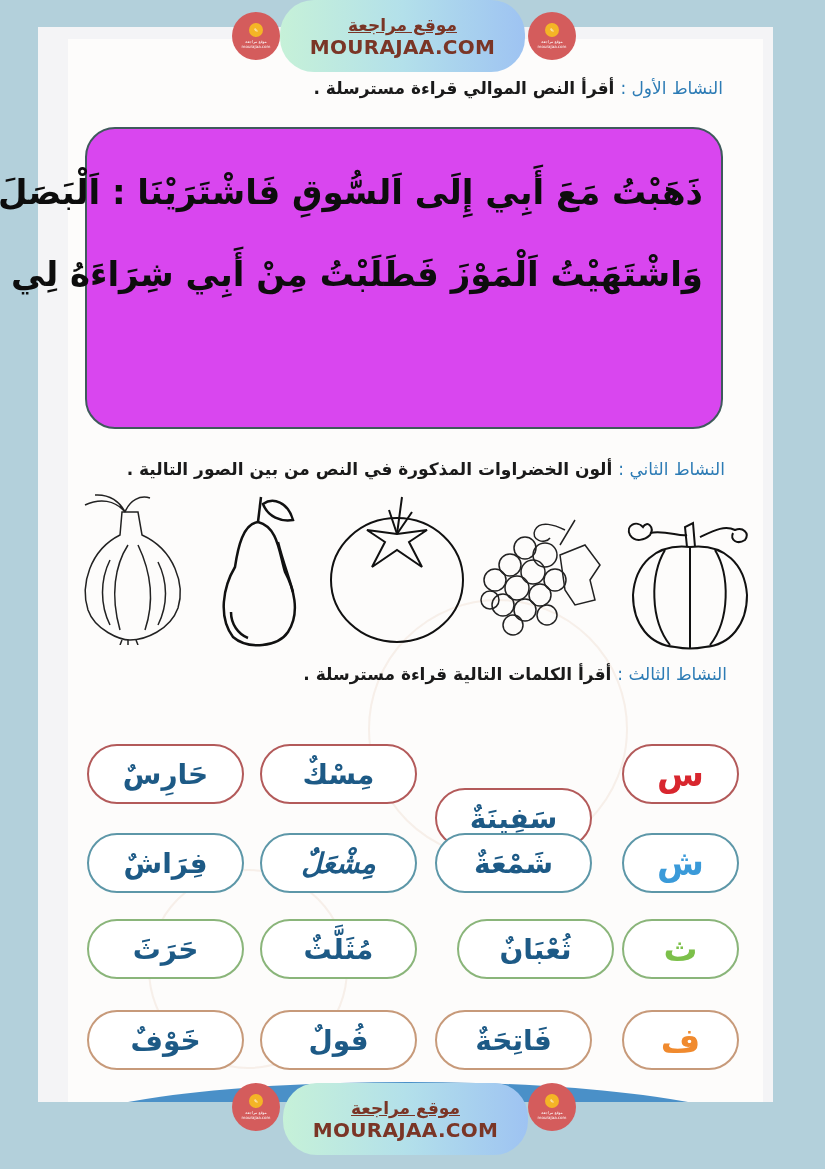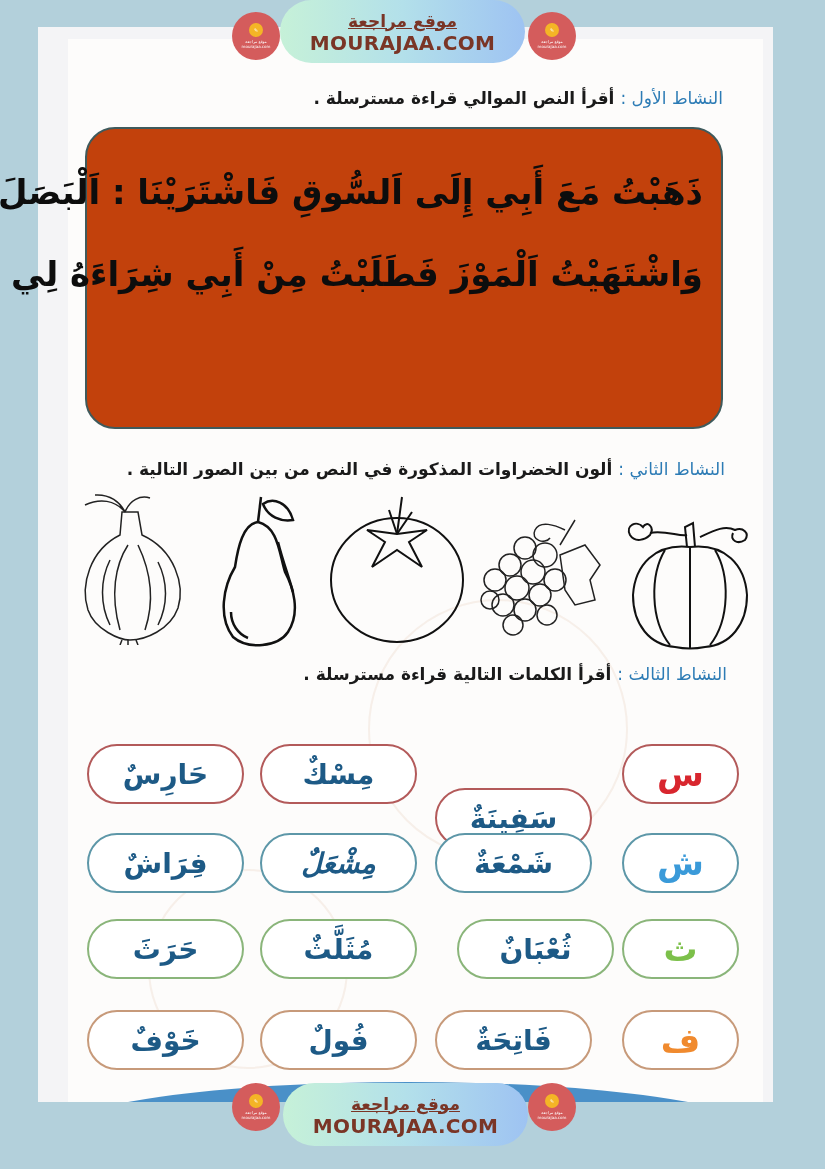--- a/index.html
+++ b/index.html
@@ -22,21 +22,21 @@
       background: #fdfcfb;
     }
     .deco-circle {
       position: absolute;
       border-radius: 50%;
       border: 2px solid rgba(235,215,200,0.35);
     }
     
     .banner {
       position: absolute;
-      width: 245px; height: 63px;
+      width: 245px; height: 72px;
       border-radius: 34px;
       background: linear-gradient(90deg, #c6f1d8 0%, #b3e0ea 50%, #9ec3f2 100%);
       display: flex; flex-direction: column; align-items: center; justify-content: center;
       color: #7a3526;
       font-family: "DejaVu Sans", sans-serif;
       font-weight: bold;
       z-index: 5;
     }
     .banner .ar { font-size: 17px; text-decoration: underline; line-height: 22px; direction: rtl; }
     .banner .en { font-size: 20px; line-height: 22px; letter-spacing: 0.3px; }
@@ -66,21 +66,21 @@
       white-space: nowrap;
     }
     .activity .lbl { color: #2c7bb5; font-weight: normal; }
     
     .textbox {
       position: absolute;
       left: 85px; top: 127px;
       width: 638px; height: 302px;
       border: 2px solid #3f5a5c;
       border-radius: 30px;
-      background: #c2410c;
+      background: #d946ef;
       direction: rtl;
       padding: 22px 18px 0 18px;
     }
     .textbox p {
       font-family: "DejaVu Sans", sans-serif;
       font-weight: bold;
       font-size: 34px;
       color: #0d0d0d;
       line-height: 82px;
       white-space: nowrap;
@@ -129,21 +129,21 @@
 </div>
 <div class="banner" style="left:280px;top:0px;">
   <div class="ar">موقع مراجعة</div>
   <div class="en">MOURAJAA.COM</div>
 </div>
 <div class="badge" style="left:528px;top:12px;">
   <div class="logo">✎</div>
   <div class="small">موقع مراجعة mourajaa.com</div>
 </div>
 
-<div class="activity" style="right:102px;top:88px;margin-left:7px;">
+<div class="activity" style="right:102px;top:78px;margin-left:7px;">
   <span class="lbl">النشاط الأول :</span>
   <span>أقرأ النص الموالي قراءة مسترسلة .</span>
 </div>
 
 <div class="textbox">
   <p>ذَهَبْتُ مَعَ أَبِي إِلَى اَلسُّوقِ فَاشْتَرَيْنَا : اَلْبَصَلَ</p>
   <p>وَاشْتَهَيْتُ اَلْمَوْزَ فَطَلَبْتُ مِنْ أَبِي شِرَاءَهُ لِي .</p>
 </div>
 
 <div class="activity" style="right:100px;top:459px;margin-left:44px;">

